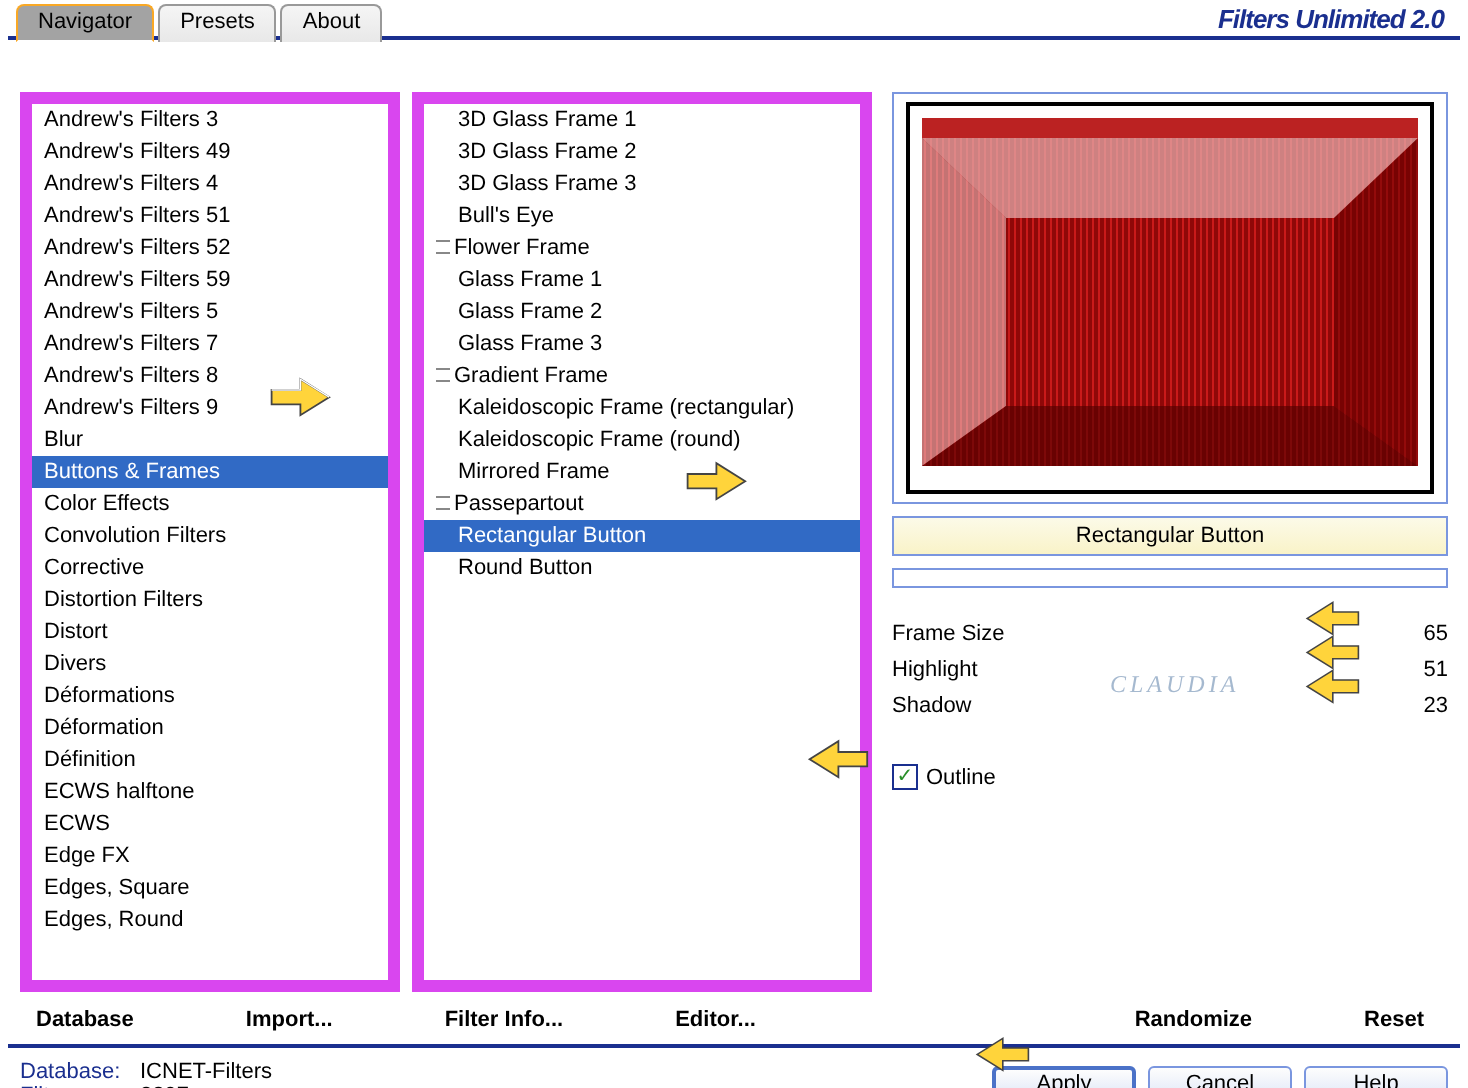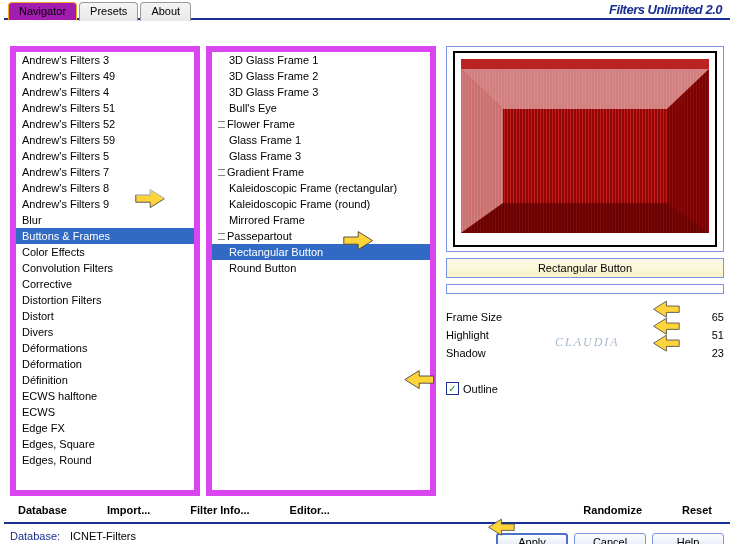--- a/index.html
+++ b/index.html
@@ -4,21 +4,21 @@
 <style>
 * { box-sizing: border-box; margin: 0; padding: 0; }
 body { font-family: "Tahoma", Arial, sans-serif; font-size: 11px; background: #fff; width: 734px; height: 544px; overflow: hidden; position: relative; }
 
 .header-bar { height: 18px; background: #fff; display: flex; align-items: flex-end; padding: 0 4px; }
 .header-title { position: absolute; right: 12px; top: 2px; font-style: italic; font-weight: bold; font-size: 13px; color: #1a2f8f; letter-spacing: -0.5px; }
 .header-line { height: 2px; background: #1a2f8f; margin: 0 4px 4px 4px; }
 
 .tab-row { display: flex; position: absolute; top: 2px; left: 8px; z-index: 10; }
 .tab { padding: 2px 10px 3px 10px; border: 1px solid #999; border-bottom: none; border-top-left-radius: 4px; border-top-right-radius: 4px; margin-right: 2px; background: linear-gradient(#f5f5f5,#e8e8e8); font-size: 11px; cursor: pointer; }
-.tab.active { background: #a21caf; border-color: #f9a825; border-bottom: 1px solid #fff; }
+.tab.active { background: #a3a3a3; border-color: #f9a825; border-bottom: 1px solid #fff; }
 
 .main-area { display: flex; padding: 22px 10px 6px 10px; height: 476px; }
 
 .listbox { border: 6px solid #d946ef; background: #fff; overflow-y: auto; overflow-x: hidden; font-size: 11px; position: relative; }
 .listbox::-webkit-scrollbar { width: 16px; }
 .listbox::-webkit-scrollbar-track { background: #f0f0f0; border-left: 1px solid #ccc; }
 .listbox::-webkit-scrollbar-thumb { background: linear-gradient(90deg,#c8d6f6,#97b3ee,#c8d6f6); border: 1px solid #7a96df; border-radius: 2px; }
 
 .col1 { width: 190px; height: 450px; flex-shrink: 0; }
 .col2 { width: 230px; height: 450px; margin-left: 6px; flex-shrink: 0; }
@@ -38,21 +38,21 @@
 
 .controls { margin-top: 14px; position: relative; }
 .ctrl-row { display: flex; align-items: center; height: 18px; font-size: 11px; justify-content: space-between; }
 .ctrl-label { width: 98px; }
 .ctrl-slider { flex: 1; height: 2px; background: transparent; position: relative; margin-right: 6px; }
 .ctrl-val { width: 24px; text-align: right; }
 
 .checkbox-row { margin-top: 20px; display: flex; align-items: center; }
 .checkbox { width: 13px; height: 13px; border: 1px solid #1a2f8f; margin-right: 4px; display: flex; align-items: center; justify-content: center; font-size: 10px; color: #2a8f2a; line-height: 1; }
 
-.bottom-buttons { display: flex; padding: 0 10px; gap: 0; font-size: 11px; font-weight: bold; }
+.bottom-buttons { display: flex; padding: 0 10px; gap: 16px; font-size: 11px; font-weight: bold; }
 .btn-link { padding: 4px 8px; cursor: pointer; margin-right: 24px; }
 
 .footer-line { height: 2px; background: #1a2f8f; margin: 2px 4px 6px 4px; }
 
 .footer { display: flex; align-items: center; padding: 0 10px 6px 10px; font-size: 11px; }
 .footer-info { flex: 1; }
 .footer-info .lbl { color: #1a2f8f; display: inline-block; width: 60px; }
 .footer-btns { display: flex; gap: 6px; }
 .win-btn { padding: 2px 0; width: 72px; text-align: center; border: 1px solid #7a96df; border-radius: 3px; background: linear-gradient(#fdfdfd,#eef2fa,#dde7f7); font-size: 11px; cursor: pointer; }
 .win-btn.default { border: 2px solid #4b72c8; padding: 1px 0; }
@@ -105,20 +105,21 @@
       <div class="list-item">Edges, Square</div>
       <div class="list-item">Edges, Round</div>
     </div>
   <div class="listbox col2" id="filters-list">
       <div class="list-item"><span class="spacer"></span><span>3D Glass Frame 1</span></div>
       <div class="list-item"><span class="spacer"></span><span>3D Glass Frame 2</span></div>
       <div class="list-item"><span class="spacer"></span><span>3D Glass Frame 3</span></div>
       <div class="list-item"><span class="spacer"></span><span>Bull's Eye</span></div>
       <div class="list-item"><span class="tree-toggle"></span><span>Flower Frame</span></div>
       <div class="list-item"><span class="spacer"></span><span>Glass Frame 1</span></div>
+      <div class="list-item"><span class="spacer"></span><span>Glass Frame 2</span></div>
       <div class="list-item"><span class="spacer"></span><span>Glass Frame 3</span></div>
       <div class="list-item"><span class="tree-toggle"></span><span>Gradient Frame</span></div>
       <div class="list-item"><span class="spacer"></span><span>Kaleidoscopic Frame (rectangular)</span></div>
       <div class="list-item"><span class="spacer"></span><span>Kaleidoscopic Frame (round)</span></div>
       <div class="list-item"><span class="spacer"></span><span>Mirrored Frame</span></div>
       <div class="list-item"><span class="tree-toggle"></span><span>Passepartout</span></div>
       <div class="list-item selected"><span class="spacer"></span><span>Rectangular Button</span></div>
       <div class="list-item"><span class="spacer"></span><span>Round Button</span></div>
     </div>
 

